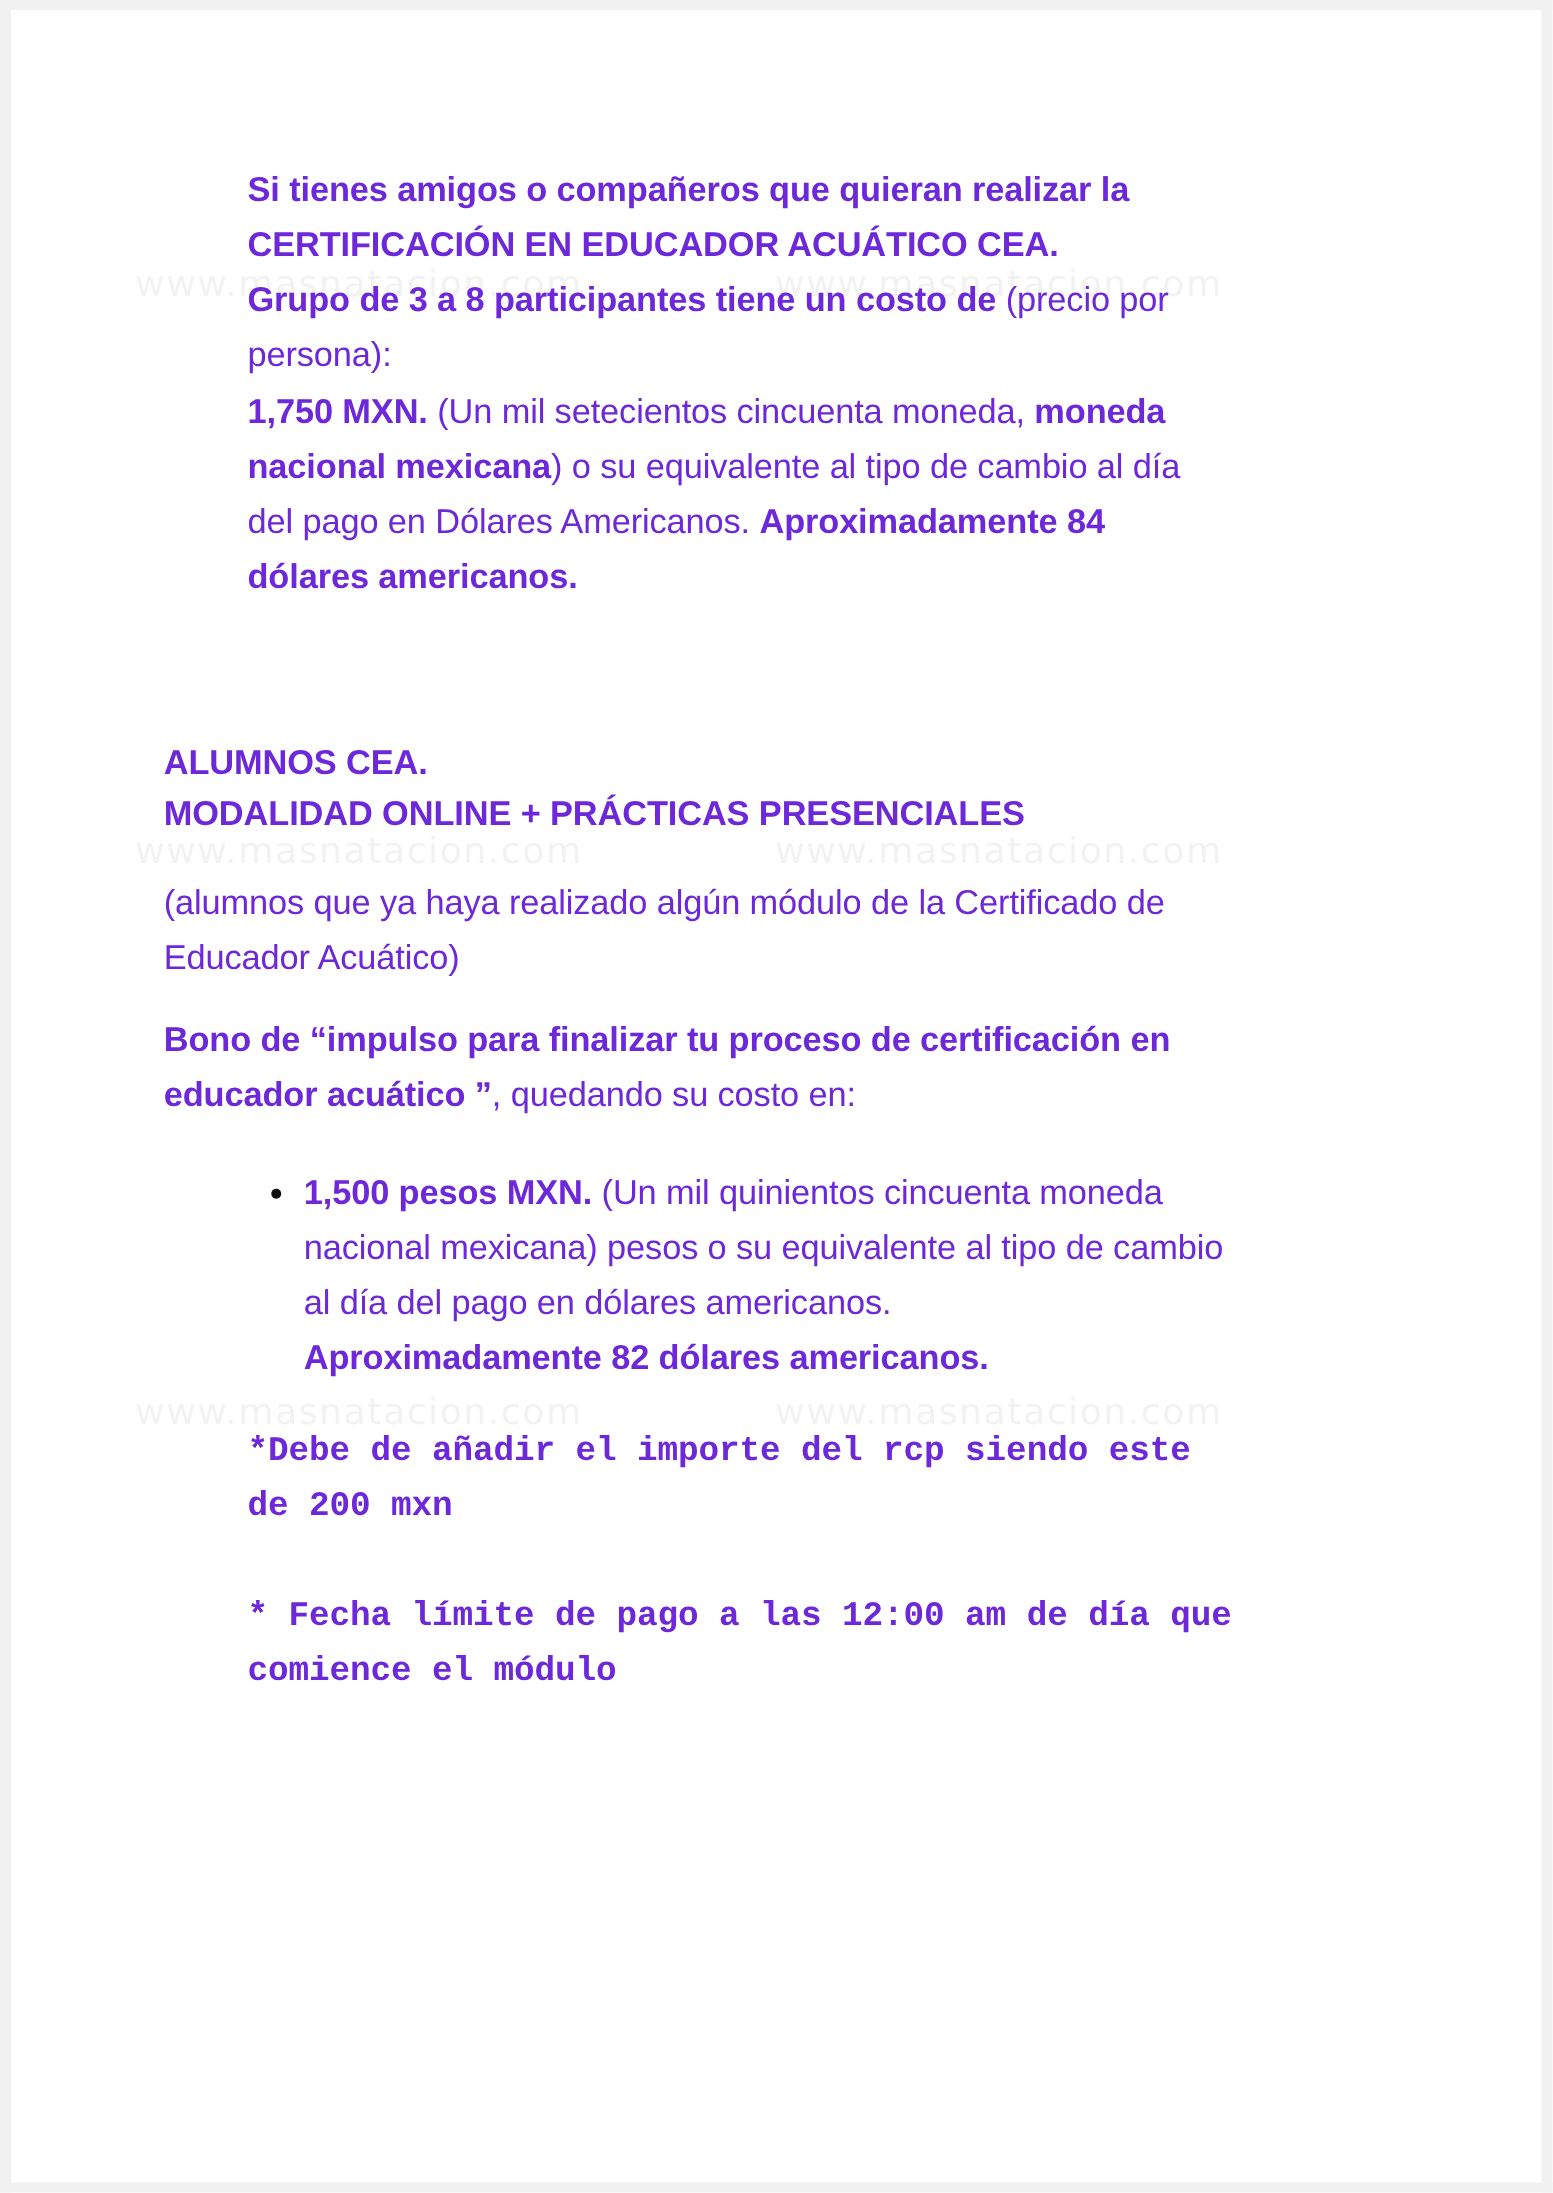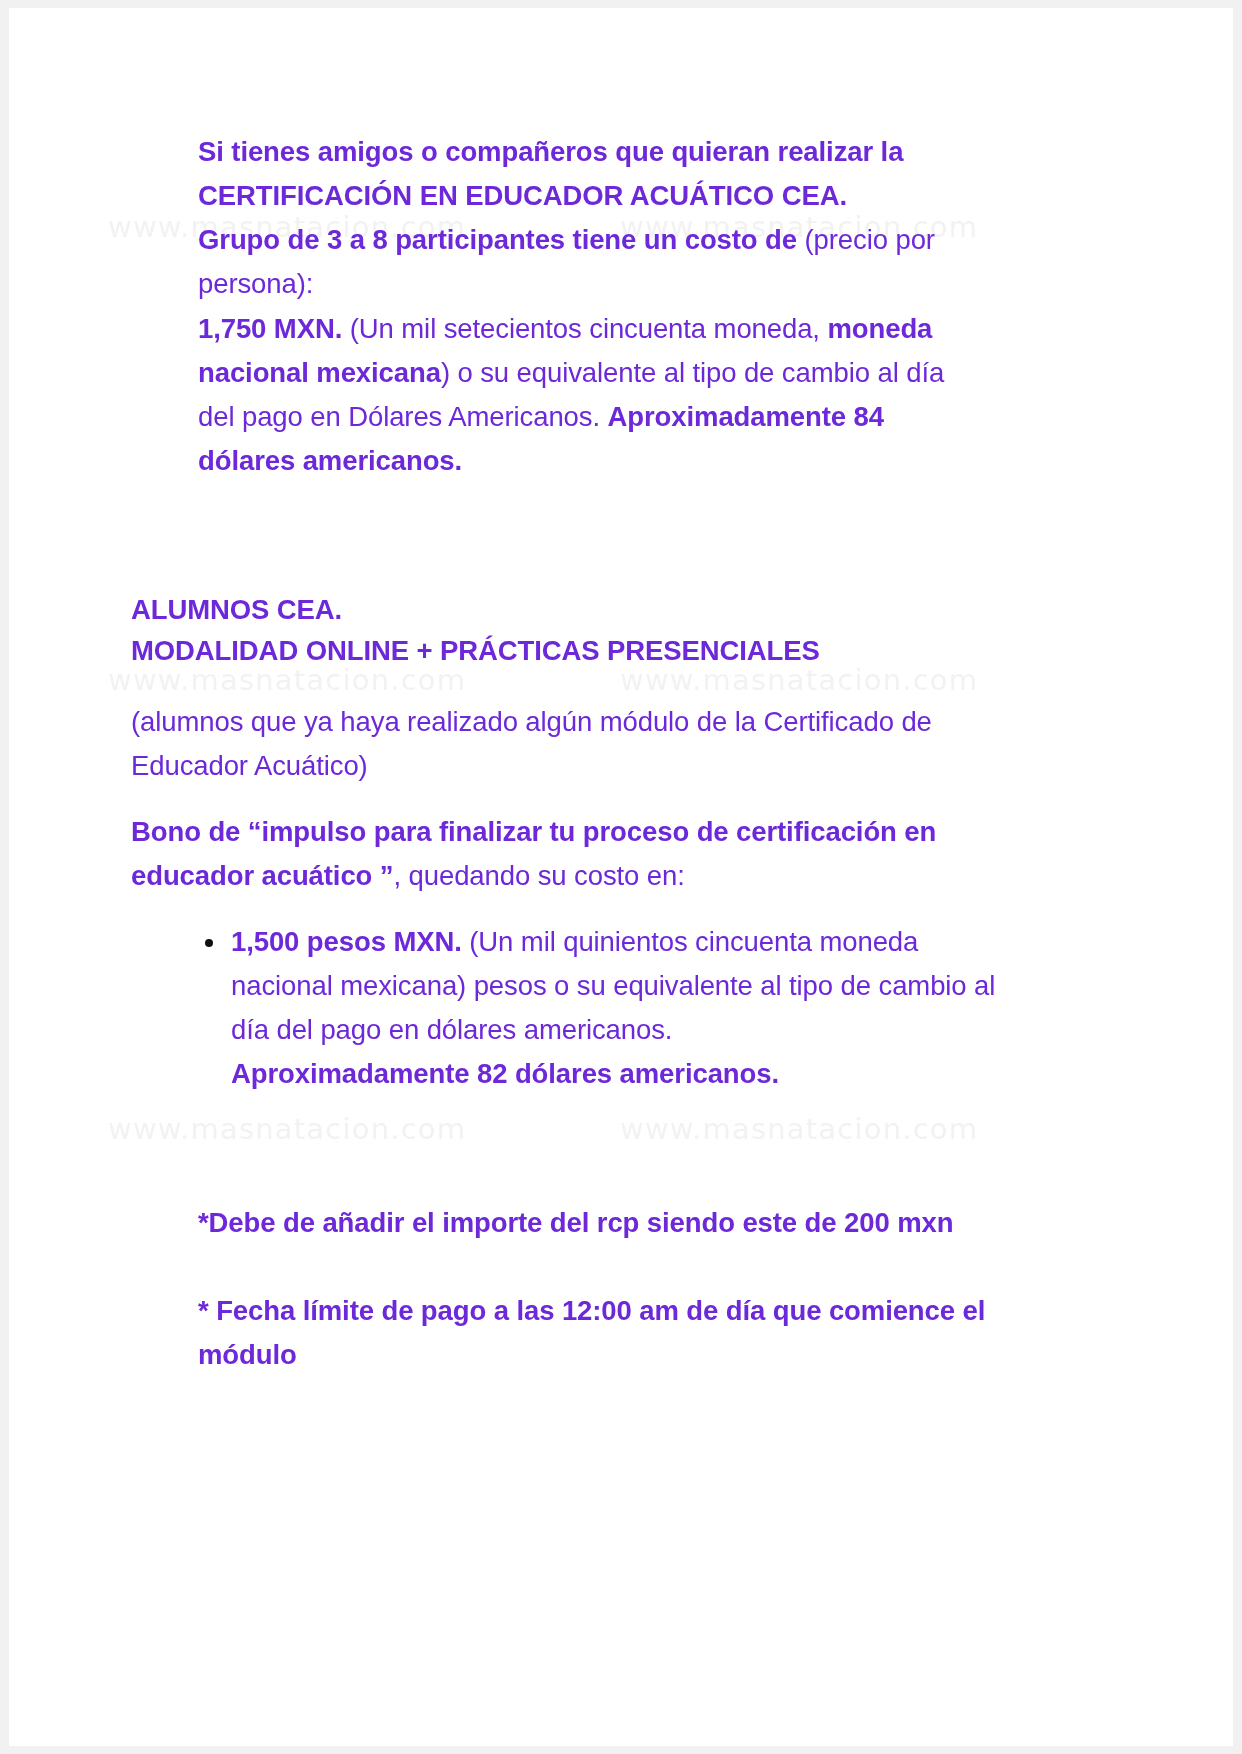--- a/index.html
+++ b/index.html
@@ -74,21 +74,21 @@
     letter-spacing: -0.1px;
   }
   .block.indent-a { left: 198px; width: 790px; }
   .block.indent-b { left: 131px; width: 880px; }
   .block.indent-c { left: 198px; width: 810px; }
 
   b, .b { font-weight: 700; }
 
   
   ul.bullets {
-    margin: 0;
+    margin: 12px;
     padding: 0;
     list-style: none;
   }
   ul.bullets li {
     position: relative;
     padding-left: 33px;
   }
   ul.bullets li .dot {
     position: absolute;
     left: 7px;
@@ -149,20 +149,20 @@
     <div class="block indent-c" style="top: 920px; width: 805px;">
       <ul class="bullets">
         <li>
           <span class="dot"></span>
           <span class="b">1,500 pesos MXN.</span><span> (Un mil quinientos cincuenta moneda nacional mexicana) pesos o su equivalente al tipo de cambio al día del pago en dólares americanos.</span><br>
           <span class="b">Aproximadamente 82 dólares americanos.</span>
         </li>
       </ul>
     </div>
 
-    <div class="block indent-a" style="top: 1201px; width: 790px;">
+    <div class="block indent-a" style="top: 1140px; width: 790px; font-family: Liberation Mono, monospace;">
       <span class="b">*Debe de añadir el importe del rcp siendo este de 200 mxn</span><br>
       <br>
       <span class="b">* Fecha límite de pago a las 12:00 am de día que comience el módulo</span>
     </div>
 
   </div>
 </div>
 
 </body></html>

